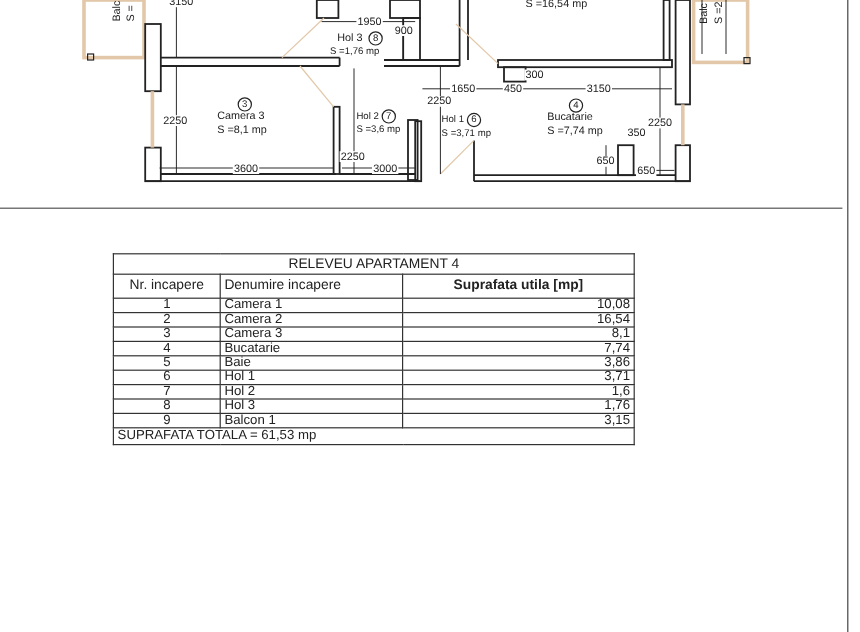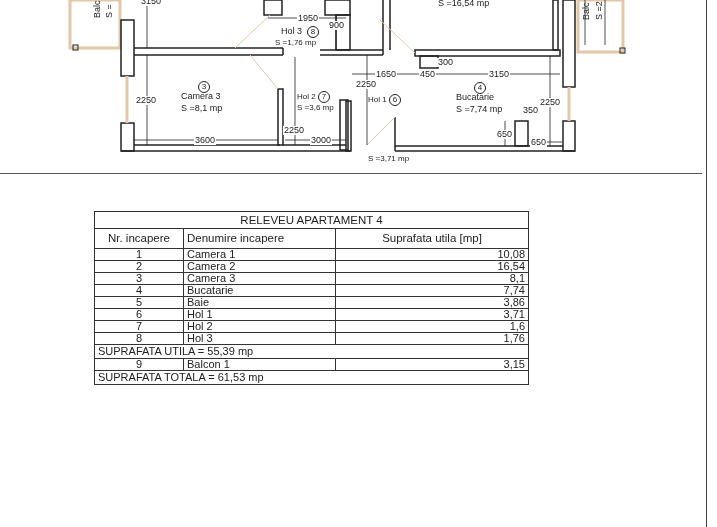--- a/index.html
+++ b/index.html
@@ -15,21 +15,21 @@
           font-size:8px; line-height:10px; text-align:center; }
   .sep { position:absolute; left:0; top:173px; width:702px; height:0; border-top:1.5px solid #555; }
   .rborder { position:absolute; left:706px; top:0; width:0; height:527px; border-left:1.5px solid #444; }
 
   table.relev { position:absolute; left:94px; top:211px; width:435px; border-collapse:collapse;
                 font-size:11px; color:#222; }
   table.relev td { border:1px solid #333; padding:0 3px; height:11px; line-height:11px; }
   table.relev tr.title td { text-align:center; height:16px; line-height:16px; font-size:11.5px; }
   table.relev tr.head td { height:19px; line-height:19px; font-size:11.5px; }
   table.relev tr.head td.c1 { text-align:center; }
-  table.relev tr.head td.c3 { text-align:center; }
+  table.relev tr.head td.c3 { text-align:center;font-weight:bold; }
   td.num { text-align:center; width:82px; }
   td.name { width:145px; }
   td.val { text-align:right; }
   tr.sum td { border-left:1px solid #333; height:13px; line-height:13px; }
 </style>
 </head>
 <body>
 
 <div class="plan">
   <svg width="717" height="175" viewBox="0 0 717 175">
@@ -121,21 +121,21 @@
   <div class="lbl" style="left:181px;top:103px;">S =8,1 mp</div>
 
   <div class="lbl sm" style="left:297px;top:91px;">
     <span>Hol 2</span>&nbsp;<span class="circ">7</span>
   </div>
   <div class="lbl sm" style="left:297px;top:103px;">S =3,6 mp</div>
 
   <div class="lbl sm" style="left:368px;top:94px;">
     <span>Hol 1</span>&nbsp;<span class="circ">6</span>
   </div>
-  <div class="lbl sm" style="left:368px;top:106px;margin-top:48px;">S =3,71 mp</div>
+  <div class="lbl sm" style="left:368px;top:106px;">S =3,71 mp</div>
 
   <div class="lbl" style="left:474px;top:82px;"><span class="circ">4</span></div>
   <div class="lbl" style="left:456px;top:92px;">Bucatarie</div>
   <div class="lbl" style="left:456px;top:104px;">S =7,74 mp</div>
 
   <div class="dim" style="left:140px;top:-3px;">3150</div>
   <div class="dim" style="left:297px;top:14px;">1950</div>
   <div class="dim" style="left:328px;top:21px;">900</div>
   <div class="dim" style="left:135px;top:96px;">2250</div>
   <div class="dim" style="left:194px;top:136px;">3600</div>
@@ -198,24 +198,20 @@
   <tr>
         <td class="num">7</td>
         <td class="name">Hol 2</td>
         <td class="val">1,6</td>
       </tr>
   <tr>
         <td class="num">8</td>
         <td class="name">Hol 3</td>
         <td class="val">1,76</td>
       </tr>
-  <tr class="sum">
-    <td colspan="2" style="border-right:none;">SUPRAFATA UTILA = 55,39 mp</td>
-    <td style="border-left:none;"></td>
-  </tr>
   <tr>
         <td class="num">9</td>
         <td class="name">Balcon 1</td>
         <td class="val">3,15</td>
       </tr>
   <tr class="sum">
     <td colspan="2" style="border-right:none;">SUPRAFATA TOTALA = 61,53 mp</td>
     <td style="border-left:none;"></td>
   </tr>
 </tbody>

